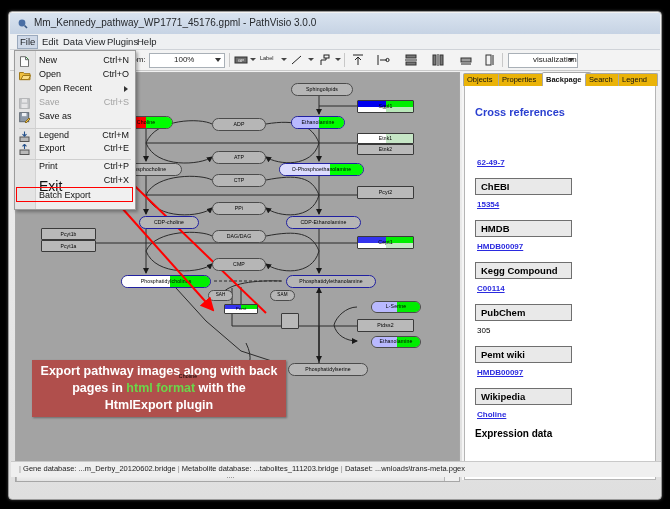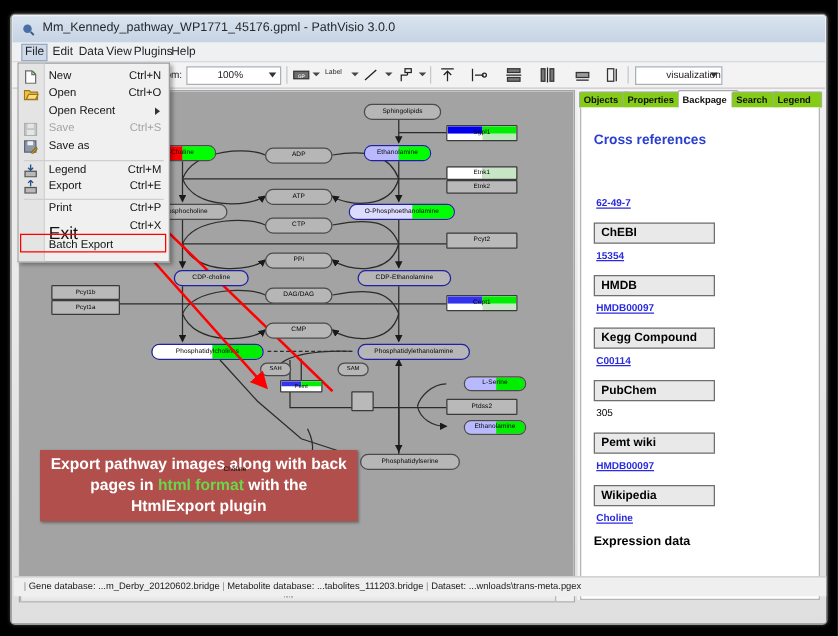--- a/index.html
+++ b/index.html
@@ -54,22 +54,22 @@
     box-shadow:1px 1px 2px rgba(0,0,0,.35);display:flex;flex-direction:column;align-items:center;
     justify-content:center;color:#fff;font-weight:bold;font-size:12.5px;line-height:17px;text-align:center;}
   .annot .hl{color:#6bd64a;text-align:right;}
 
   
   .handle{position:absolute;width:5px;height:5px;background:#ffe800;border:1px solid #6b6b00;}
 
   
   .rpanel{position:absolute;left:452px;top:59px;width:194px;height:408px;background:#f5f5f5;}
   .tabs{position:absolute;left:0;top:0;width:194px;height:14px;}
-  .tab{position:absolute;top:1px;height:12px;background:#84cc16;border:1px solid #a8a8a8;border-bottom:none;
-    font-size:7.5px;color:#111;padding:0 3px;line-height:12px;border-radius:2px 2px 0 0;font-weight:bold;}
+  .tab{position:absolute;top:1px;height:12px;background:#eab308;border:1px solid #a8a8a8;border-bottom:none;
+    font-size:7.5px;color:#111;padding:0 3px;line-height:12px;border-radius:2px 2px 0 0;}
   .tab.sel{background:#fff;top:0;height:14px;line-height:14px;font-weight:bold;}
   .rbody{position:absolute;left:2px;top:14px;width:190px;height:393px;background:#fff;border:1px solid #b5b5b5;border-top:none;overflow:hidden;}
   .xref-title{position:absolute;left:10px;top:20px;font-size:11px;font-weight:bold;color:#2a3fd0;}
   .dbbox{position:absolute;left:10px;width:97px;height:17px;background:#e9e9e9;border:1.5px solid #6f6f6f;
     font-size:9.5px;font-weight:bold;color:#000;display:flex;align-items:center;padding-left:5px;box-sizing:border-box;}
   .dblink{position:absolute;left:12px;font-size:8px;color:#2a2adf;text-decoration:underline;font-weight:bold;}
   .dbplain{position:absolute;left:12px;font-size:8px;color:#000;}
   .expr{position:absolute;left:10px;top:395px;font-size:10px;font-weight:bold;color:#000;}
 
   

